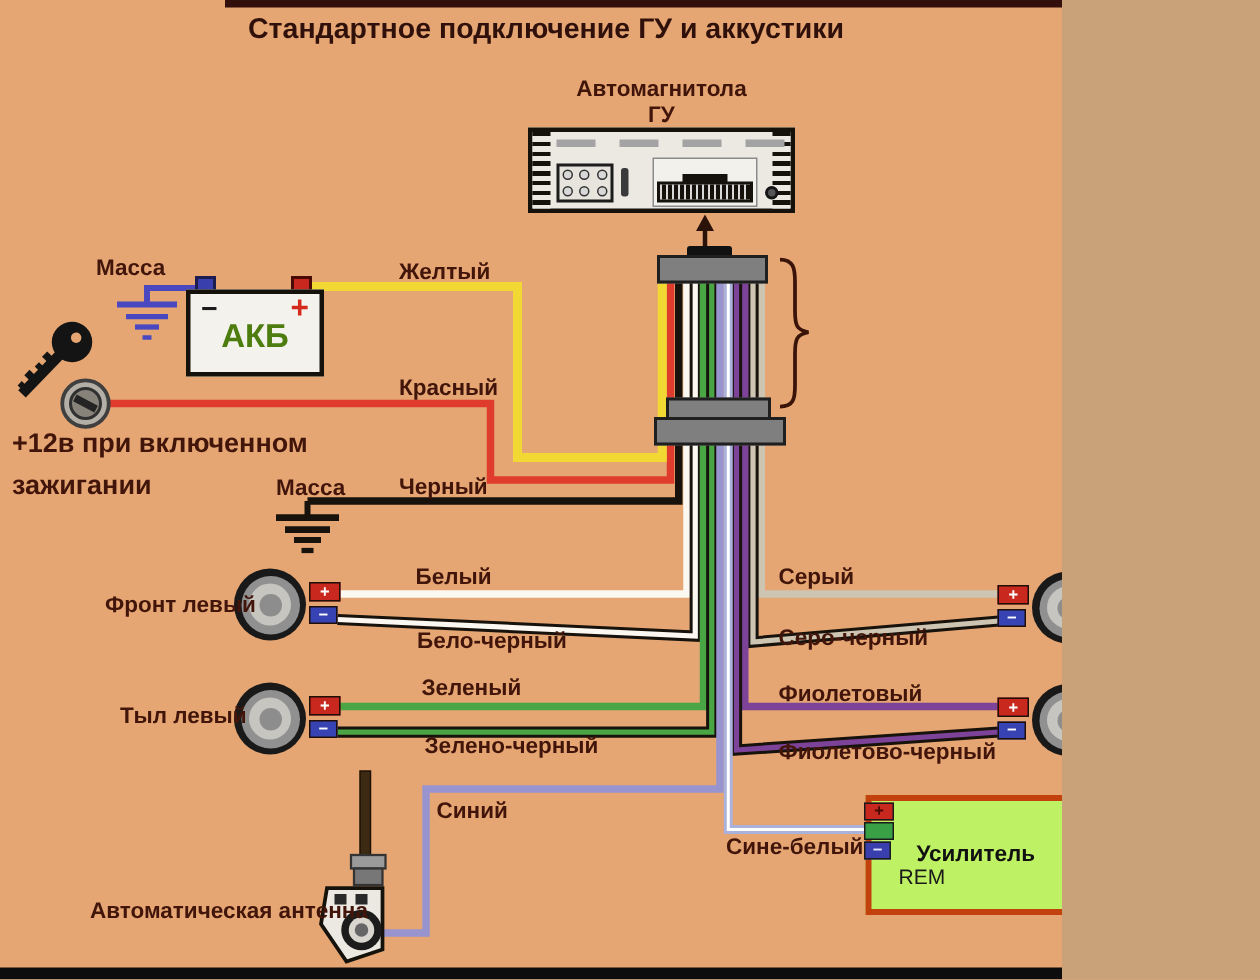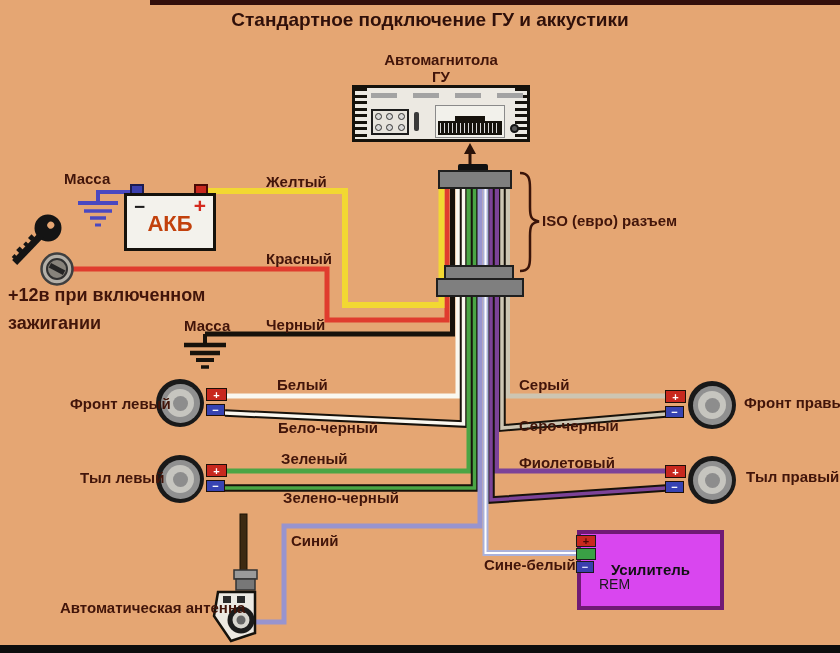--- a/index.html
+++ b/index.html
@@ -1,16 +1,16 @@
 <!DOCTYPE html>
 <html><head>
 <meta charset="utf-8">
 <style>
   html,body{margin:0;padding:0;background:#caa27a;}
-  #canvas{position:relative;width:840px;height:653px;background:#e5a673;overflow:hidden;
+  #canvas{position:relative;width:708px;height:653px;background:#e5a673;overflow:hidden;
           font-family:"Liberation Sans",sans-serif;}
   .lbl{position:absolute;font-weight:bold;font-size:15px;color:#42150a;white-space:nowrap;z-index:5;}
   .title{position:absolute;left:40px;right:20px;top:9px;text-align:center;font-weight:bold;
          font-size:19px;color:#30100a;z-index:5;}
   .hu-cap{position:absolute;text-align:center;font-weight:bold;font-size:15px;color:#42150a;z-index:5;}
   .topbar{position:absolute;left:150px;top:0;width:690px;height:5px;background:#330f0b;z-index:6;}
   .botbar{position:absolute;left:0;top:645px;width:840px;height:8px;background:#0d0d0d;z-index:6;}
   svg.wires{position:absolute;left:0;top:0;z-index:1;}
   
   .headunit{position:absolute;left:352px;top:85px;width:178px;height:57px;background:#ece9e2;
@@ -30,40 +30,40 @@
   .hu-knob{position:absolute;left:155px;top:36px;width:9px;height:9px;border-radius:50%;background:#555;border:2px solid #151515;box-sizing:border-box;}
   
   .iso{position:absolute;background:#7f7f7f;border:2px solid #1f1f1f;box-sizing:border-box;z-index:2;}
   .iso1{left:438px;top:170px;width:74px;height:19px;}
   .isotab{left:458px;top:164px;width:30px;height:8px;background:#111;border:0;border-radius:2px;}
   .iso2a{left:444px;top:265px;width:70px;height:15px;}
   .iso2b{left:436px;top:278px;width:88px;height:19px;}
   
   .battery{position:absolute;left:124px;top:193px;width:92px;height:58px;background:#f3f2ec;
            border:3px solid #15120c;box-sizing:border-box;z-index:2;}
-  .bat-label{position:absolute;left:0;right:0;top:15px;text-align:center;font-weight:bold;font-size:22px;color:#c2410c;}
+  .bat-label{position:absolute;left:0;right:0;top:15px;text-align:center;font-weight:bold;font-size:22px;color:#4d7c0f;}
   .bat-minus{position:absolute;left:7px;top:0px;font-weight:bold;font-size:19px;color:#1c1c1c;}
   .bat-plus{position:absolute;right:7px;top:-2px;font-weight:bold;font-size:21px;color:#d42a1e;}
   .bat-term{position:absolute;width:14px;height:11px;box-sizing:border-box;z-index:2;}
   .bat-term.neg{left:130px;top:184px;background:#3a3fae;border:2px solid #1c1c50;}
   .bat-term.pos{left:194px;top:184px;background:#c8281e;border:2px solid #4a0a06;}
   
   .speaker{position:absolute;display:flex;gap:2px;z-index:2;}
   .spk-circle{width:48px;height:48px;border-radius:50%;background:#191919;display:flex;align-items:center;justify-content:center;}
   .spk-r1{width:39px;height:39px;border-radius:50%;background:#909090;display:flex;align-items:center;justify-content:center;}
   .spk-r2{width:28px;height:28px;border-radius:50%;background:#c6c5bf;display:flex;align-items:center;justify-content:center;}
   .spk-r3{width:15px;height:15px;border-radius:50%;background:#8d8d8d;}
   .spk-terms{display:flex;flex-direction:column;gap:3px;margin-top:9px;}
   .term{width:21px;height:13px;box-sizing:border-box;border:1.5px solid #1e0f08;color:#fff;font-weight:bold;
         font-size:11px;line-height:10px;display:flex;align-items:center;justify-content:center;}
   .term.plus{background:#c8281e;}
   .term.minus{background:#3743b2;width:19px;height:12px;}
   
-  .amp{position:absolute;left:577px;top:530px;width:147px;height:80px;background:#d946ef;
-       border:4px solid #701a75;box-sizing:border-box;z-index:2;}
+  .amp{position:absolute;left:577px;top:530px;width:147px;height:80px;background:#bef264;
+       border:4px solid #c2410c;box-sizing:border-box;z-index:2;}
   .amp-label{position:absolute;left:0;right:0;top:27px;text-align:center;font-weight:bold;font-size:15px;color:#111;}
   .amp-term{position:absolute;width:20px;height:12px;box-sizing:border-box;border:1.5px solid #1a1a1a;z-index:3;
             display:flex;align-items:center;justify-content:center;font-weight:bold;font-size:11px;}
   .amp-term.pos{left:576px;top:535px;background:#c8281e;color:#4a0a06;}
   .amp-term.rem{left:576px;top:548px;background:#3aa045;}
   .amp-term.neg{left:576px;top:561px;background:#3a3fae;color:#dfe3ff;width:18px;}
   .rem-lbl{position:absolute;left:599px;top:576px;font-weight:normal;font-size:14px;color:#1a1a1a;z-index:5;}
   .small{font-size:18px;}
 </style>
 </head>
@@ -173,21 +173,20 @@
     <div class="hu-conn"></div>
     <div class="hu-bump"></div>
     <div class="hu-pins"></div>
     <div class="hu-knob"></div>
   </div>
 
   <div class="iso isotab"></div>
   <div class="iso iso1"></div>
   <div class="iso iso2a"></div>
   <div class="iso iso2b"></div>
-  <div class="lbl" style="left:542px;top:212px;">ISO (евро) разъем</div>
 
   <div class="lbl" style="left:64px;top:170px;">Масса</div>
   <div class="bat-term neg"></div>
   <div class="bat-term pos"></div>
   <div class="battery">
     <span class="bat-minus">−</span>
     <span class="bat-plus">+</span>
     <div class="bat-label">АКБ</div>
   </div>
   <div class="lbl small" style="left:8px;top:285px;">+12в при включенном</div>
@@ -198,20 +197,21 @@
   <div class="lbl" style="left:266px;top:316px;">Черный</div>
   <div class="lbl" style="left:184px;top:317px;">Масса</div>
 
   <div class="lbl" style="left:277px;top:376px;">Белый</div>
   <div class="lbl" style="left:278px;top:419px;">Бело-черный</div>
   <div class="lbl" style="left:281px;top:450px;text-align:right;">Зеленый</div>
   <div class="lbl" style="left:283px;top:489px;">Зелено-черный</div>
   <div class="lbl" style="left:519px;top:376px;">Серый</div>
   <div class="lbl" style="left:519px;top:417px;">Серо-черный</div>
   <div class="lbl" style="left:519px;top:454px;">Фиолетовый</div>
+  <div class="lbl" style="left:519px;top:493px;">Фиолетово-черный</div>
   <div class="lbl" style="left:291px;top:532px;">Синий</div>
   <div class="lbl" style="left:484px;top:556px;">Сине-белый</div>
 
   <div class="lbl" style="left:70px;top:395px;">Фронт левый</div>
   <div class="speaker" style="left:156px;top:379px;">
     <div class="spk-circle">
         <div class="spk-r1">
           <div class="spk-r2">
             <div class="spk-r3"></div>
           </div>

